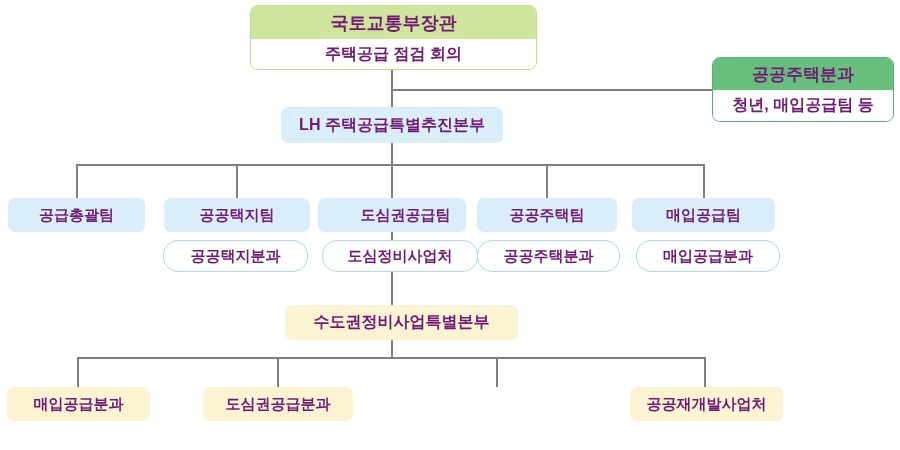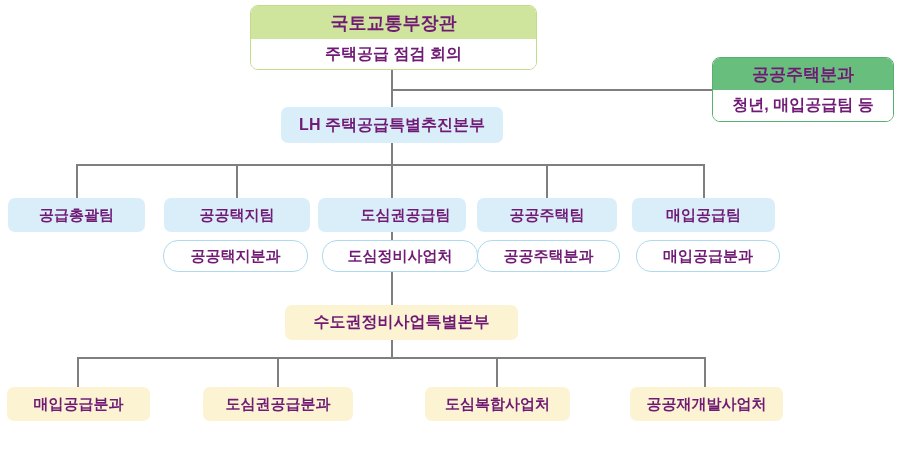--- a/index.html
+++ b/index.html
@@ -102,16 +102,15 @@
 
   <div class="box outline-blue" style="left:163px; top:240px; width:145px; height:32px;">공공택지분과</div>
   <div class="box outline-blue" style="left:322px; top:240px; width:156px; height:32px;">도심정비사업처</div>
   <div class="box outline-blue" style="left:477px; top:240px; width:143px; height:32px;">공공주택분과</div>
   <div class="box outline-blue" style="left:636px; top:240px; width:144px; height:32px;">매입공급분과</div>
 
   <div class="box yellow metro-box" style="left:285px; top:305px; width:233px; height:35px;">수도권정비사업특별본부</div>
 
   <div class="box yellow" style="left:7px;   top:387px; width:143px; height:34px;">매입공급분과</div>
   <div class="box yellow" style="left:203px; top:387px; width:150px; height:34px;">도심권공급분과</div>
-  <div class="box yellow" style="left:425px; top:387px; width:145px; height:34px;">도심복합사업처</div>
   <div class="box yellow" style="left:630px; top:387px; width:153px; height:34px;">공공재개발사업처</div>
 
 </div>
 
 </body></html>

